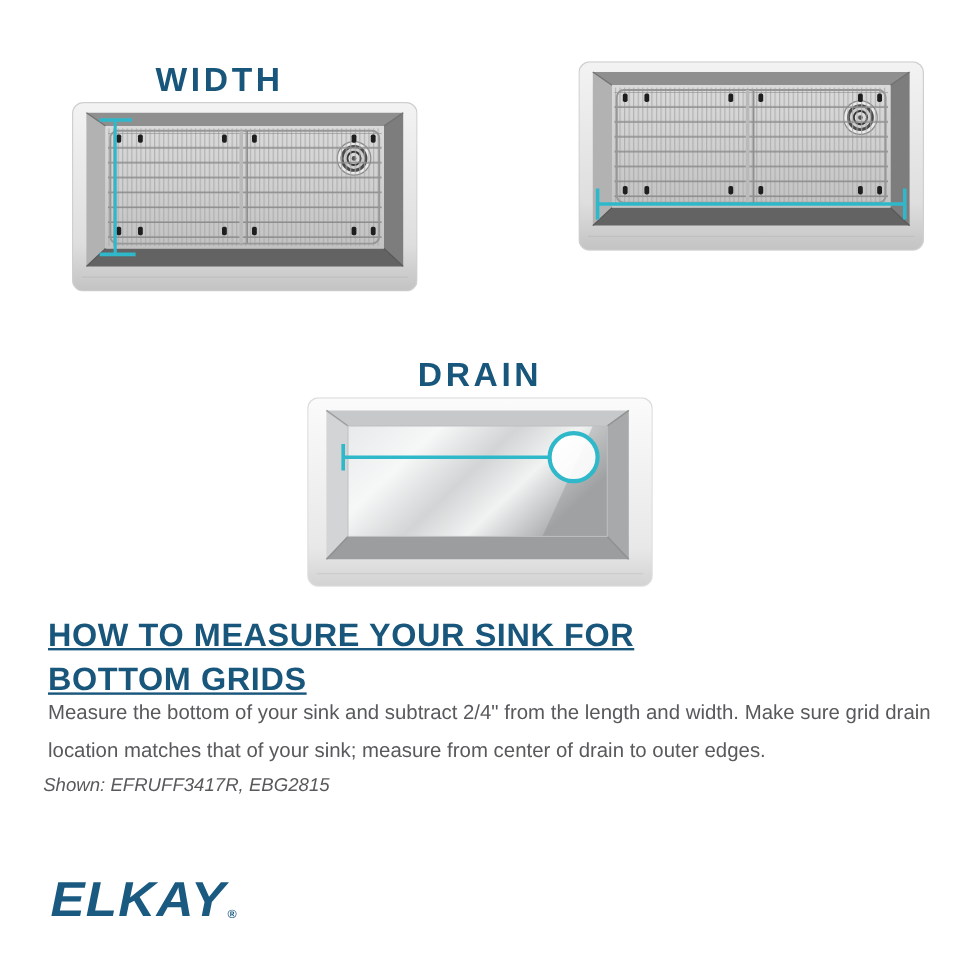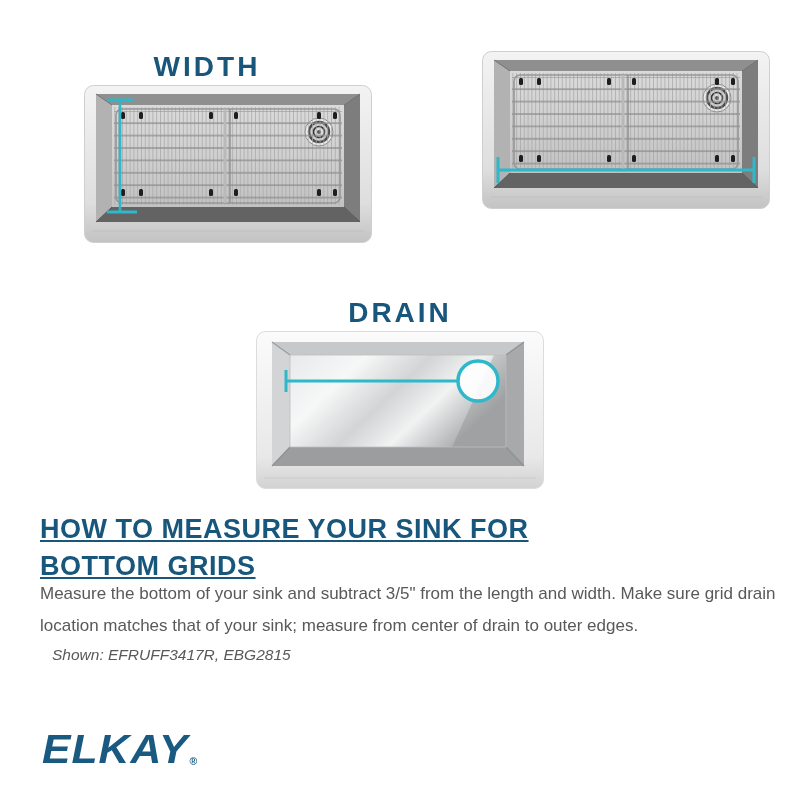--- a/index.html
+++ b/index.html
@@ -16,21 +16,21 @@
     text-align: center;
     font-size: 28px;
     font-weight: bold;
     letter-spacing: 3px;
     color: #19567c;
     height: 34px;
     line-height: 34px;
   }
   .figure svg { display: block; margin-top: 1px; }
 
-  #fig-width  { left: 42px;  top: 50px; padding-left: 42px; }
+  #fig-width  { left: 18px;  top: 50px; padding-left: 42px; }
   #fig-length { left: 482px; top: 50px; }
   #fig-drain  { left: 256px; top: 296px; }
 
   .heading {
     position: absolute;
     left: 40px; top: 511px;
     width: 540px;
     font-size: 27px;
     font-weight: bold;
     letter-spacing: 0.5px;
@@ -41,21 +41,21 @@
   .body-copy {
     position: absolute;
     left: 40px; top: 578px;
     width: 742px;
     font-size: 17px;
     line-height: 32px;
     color: #58595b;
   }
   .shown-note {
     position: absolute;
-    left: 52px; top: 646px;
+    left: 36px; top: 646px;
     font-size: 15.5px;
     font-style: italic;
     color: #58595b;
   }
   .brand-logo {
     position: absolute;
     left: 42px; top: 726px;
     color: #1a5a80;
     font-size: 41px;
     font-weight: bold;
@@ -246,16 +246,16 @@
 
     <g>
       <line x1="30" y1="50" x2="203" y2="50" stroke="#2fb8ca" stroke-width="3"></line>
       <line x1="30" y1="39" x2="30" y2="61" stroke="#2fb8ca" stroke-width="3"></line>
       <circle cx="222" cy="50" r="20" fill="#ffffff" fill-opacity="0.9" stroke="#2fb8ca" stroke-width="3.5"></circle>
     </g>
   </svg>
 </div>
 
 <h1 class="heading">HOW TO MEASURE YOUR SINK FOR BOTTOM GRIDS</h1>
-<p class="body-copy">Measure the bottom of your sink and subtract 3/5" from the length and width. Make sure grid drain location matches that of your sink; measure from center of drain to outer edges.</p>
+<p class="body-copy">Measure the bottom of your sink and subtract 2/4" from the length and width. Make sure grid drain location matches that of your sink; measure from center of drain to outer edges.</p>
 <p class="shown-note">Shown: EFRUFF3417R, EBG2815</p>
 
 <div class="brand-logo"><span>ELKAY</span><span class="reg">®</span></div>
 
 </body></html>

